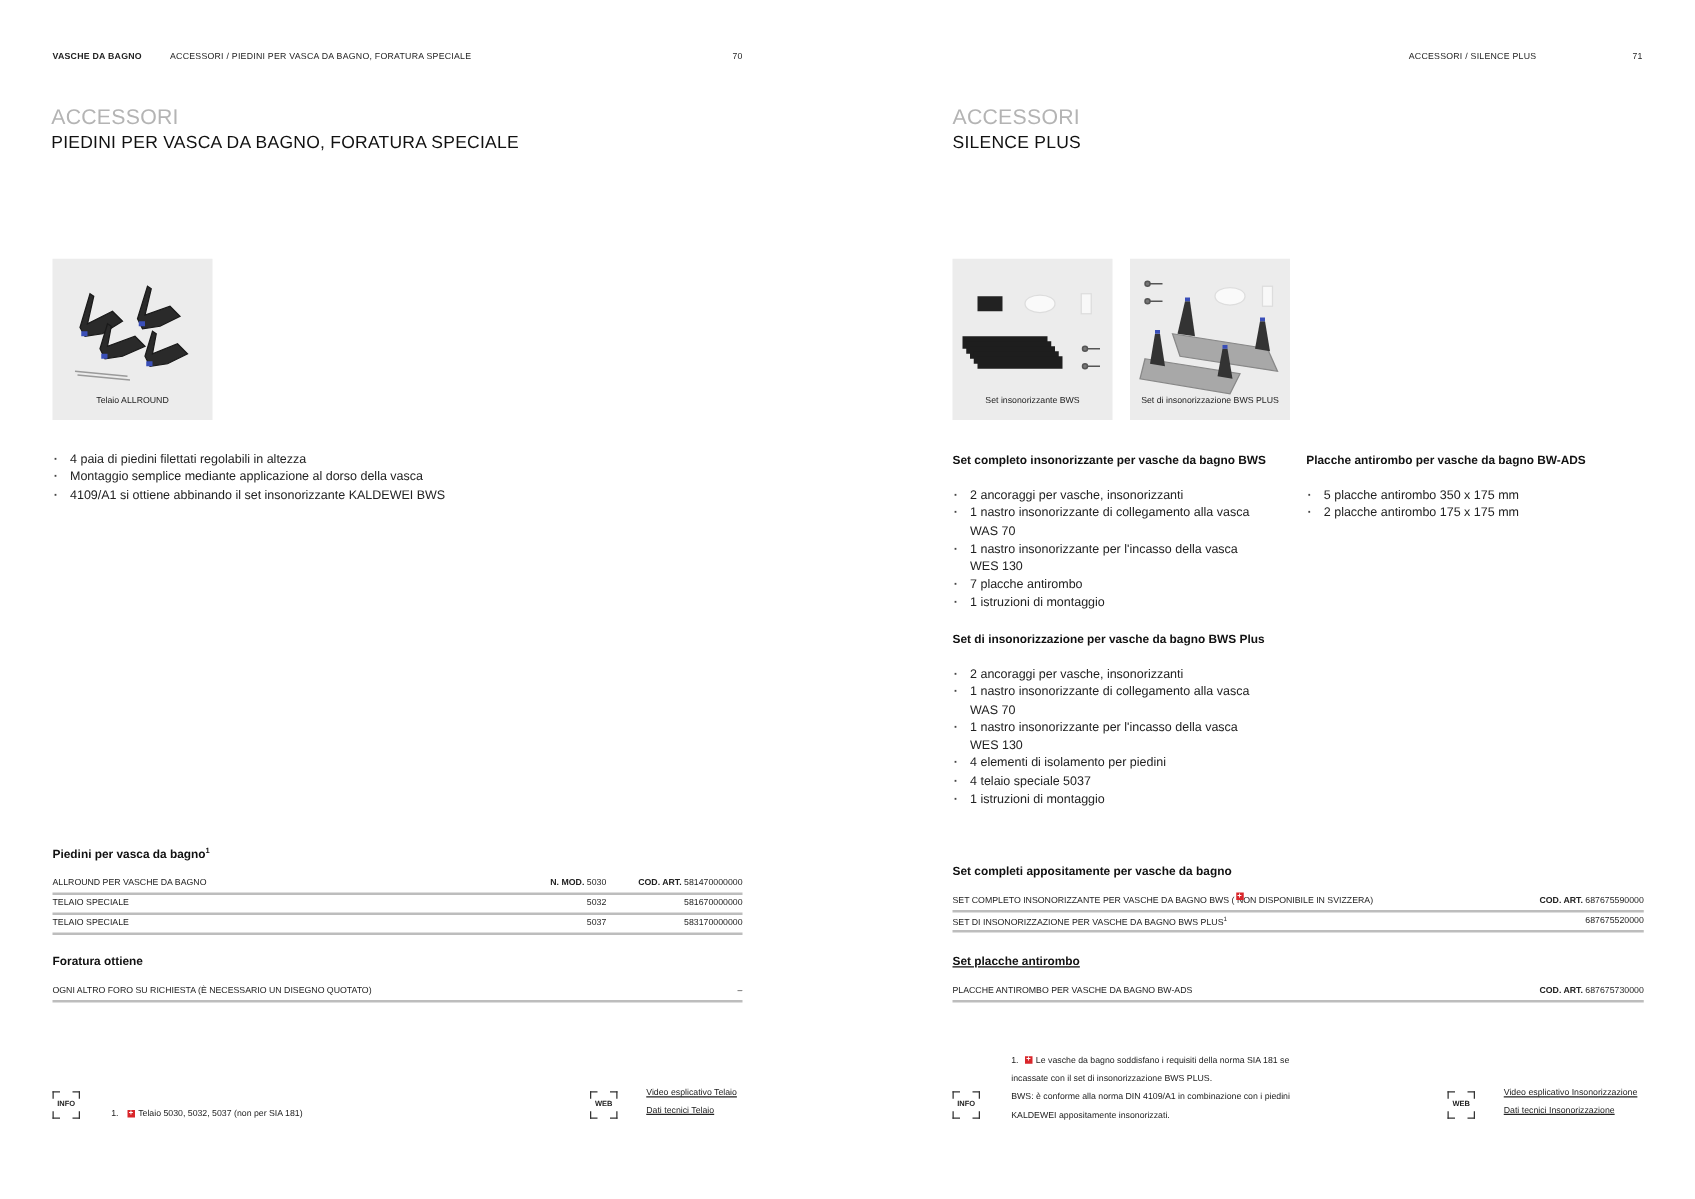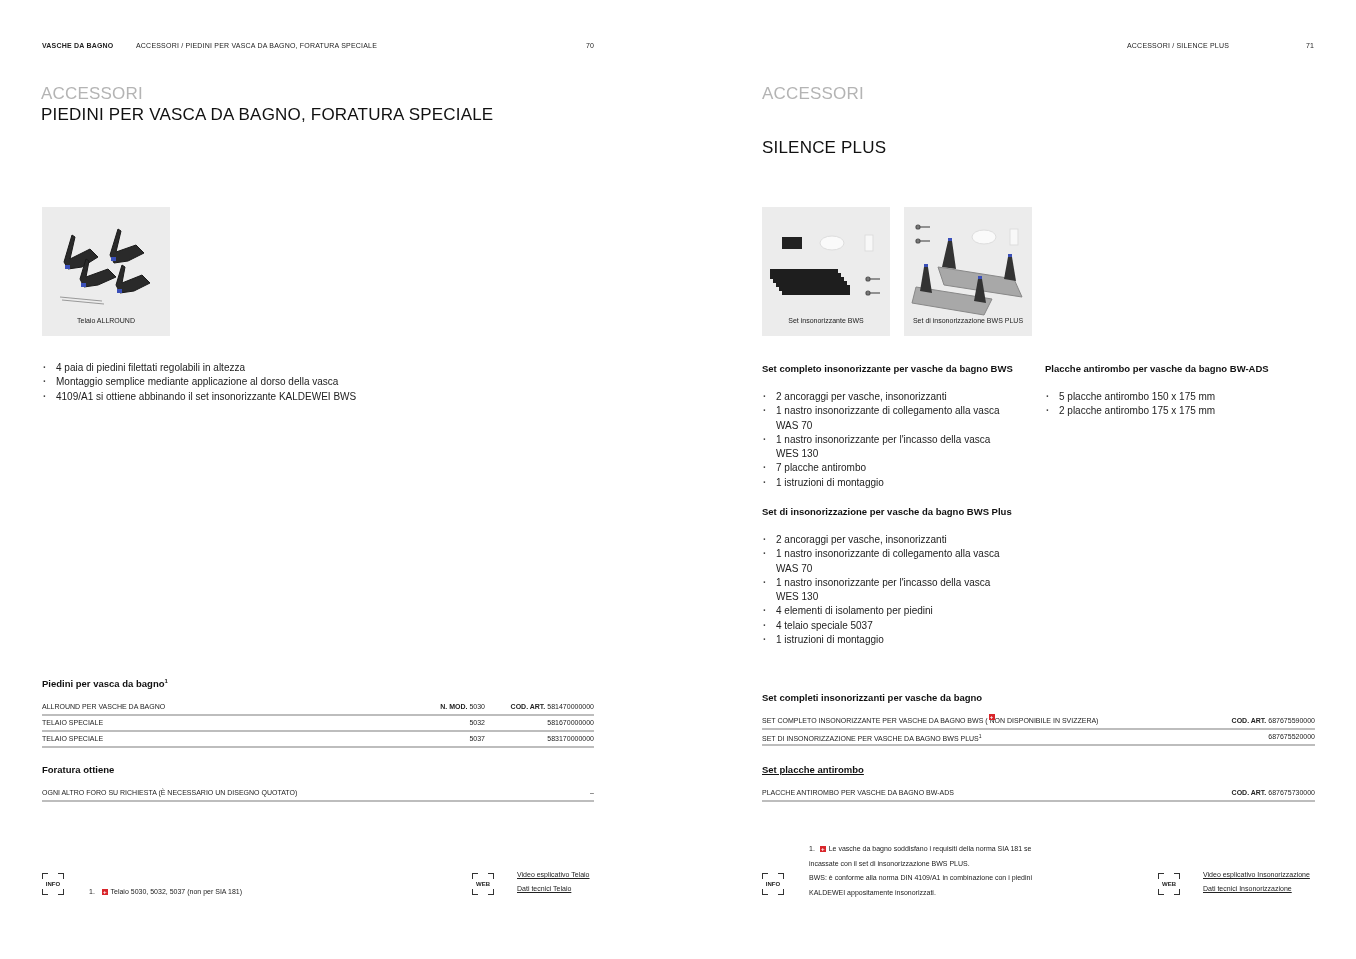--- a/index.html
+++ b/index.html
@@ -3,21 +3,21 @@
 <meta charset="utf-8">
 <style>
   html,body{margin:0;padding:0;background:#ffffff;}
   body{width:1356px;height:959px;position:relative;overflow:hidden;font-family:"Liberation Sans",sans-serif;color:#1a1a1a;}
   .page{position:absolute;top:0;height:720px;}
   .page.left{left:0;width:678px;}
   .page.right{left:678px;width:678px;}
   .hdr{position:absolute;top:42px;font-size:7px;letter-spacing:0.2px;color:#222;text-transform:uppercase;}
   .hdr.bold{font-weight:bold;}
   .eyebrow{position:absolute;font-size:17px;color:#b4b4b4;letter-spacing:0.2px;}
-  .title{position:absolute;font-size:17px;color:#111;letter-spacing:0.2px;text-align:center;}
+  .title{position:absolute;font-size:14px;color:#111;letter-spacing:0.2px;text-align:center;}
   .photo{position:absolute;background:#ececec;top:207px;height:129px;}
   .photo .cap{position:absolute;left:0;right:0;bottom:12px;text-align:center;font-size:7px;color:#222;}
   .photo svg{position:absolute;left:0;top:0;}
   ul.bullets{position:absolute;margin:0;padding:0;list-style:none;font-size:10px;line-height:14.3px;color:#222;}
   ul.bullets li{position:relative;padding-left:14px;}
   ul.bullets li::before{content:"·";position:absolute;left:1px;top:0;font-weight:bold;color:#444;}
   .subhead{position:absolute;font-size:9.5px;font-weight:bold;color:#111;}
   .tbl{position:absolute;font-size:7px;color:#222;text-transform:uppercase;}
   .tbl .row{position:relative;height:14px;line-height:13px;border-bottom:2px solid #bdbdbd;}
   .tbl .row span{position:absolute;top:0;white-space:nowrap;}
@@ -122,21 +122,21 @@
   </div>
   <a class="link" style="left:517px;top:871px;">Video esplicativo Telaio</a>
   <a class="link" style="left:517px;top:885px;">Dati tecnici Telaio</a>
 </div>
 
 <div class="page right">
   <div class="hdr" style="left:449px;">ACCESSORI / SILENCE PLUS</div>
   <div class="hdr" style="left:628px;">71</div>
 
   <div class="eyebrow" style="left:84px;top:84px;">ACCESSORI</div>
-  <div class="title" style="left:84px;top:105px;margin-top:33px;">SILENCE PLUS</div>
+  <div class="title" style="left:84px;top:105px;">SILENCE PLUS</div>
 
   <div class="photo" style="left:84px;width:128px;">
     <svg width="128" height="129">
       <rect x="20" y="30" width="20" height="12" fill="#222"></rect>
       <g fill="#1e1e1e">
         <rect x="8" y="62" width="68" height="10"></rect>
         <rect x="11" y="66" width="68" height="10"></rect>
         <rect x="14" y="70" width="68" height="10"></rect>
         <rect x="17" y="74" width="68" height="10"></rect>
         <rect x="20" y="78" width="68" height="10"></rect>
@@ -187,35 +187,35 @@
   <ul class="bullets" style="left:84px;top:390px;width:240px;">
     <li>2 ancoraggi per vasche, insonorizzanti</li>
     <li>1 nastro insonorizzante di collegamento alla vasca WAS 70</li>
     <li>1 nastro insonorizzante per l'incasso della vasca WES 130</li>
     <li>7 placche antirombo</li>
     <li>1 istruzioni di montaggio</li>
   </ul>
 
   <div class="subhead" style="left:367px;top:363px;">Placche antirombo per vasche da bagno BW-ADS</div>
   <ul class="bullets" style="left:367px;top:390px;width:260px;">
-    <li>5 placche antirombo 150 x 175 mm</li>
+    <li>5 placche antirombo 350 x 175 mm</li>
     <li>2 placche antirombo 175 x 175 mm</li>
   </ul>
 
   <div class="subhead" style="left:84px;top:506px;">Set di insonorizzazione per vasche da bagno BWS Plus</div>
   <ul class="bullets" style="left:84px;top:533px;width:240px;">
     <li>2 ancoraggi per vasche, insonorizzanti</li>
     <li>1 nastro insonorizzante di collegamento alla vasca WAS 70</li>
     <li>1 nastro insonorizzante per l'incasso della vasca WES 130</li>
     <li>4 elementi di isolamento per piedini</li>
     <li>4 telaio speciale 5037</li>
     <li>1 istruzioni di montaggio</li>
   </ul>
 
-  <div class="subhead" style="left:84px;top:692px;">Set completi insonorizzanti per vasche da bagno</div>
+  <div class="subhead" style="left:84px;top:692px;">Set completi appositamente per vasche da bagno</div>
   <div class="tbl" style="left:84px;top:714px;width:553px;">
     <div class="row">
       <span class="c1"><span style="position:static">SET COMPLETO INSONORIZZANTE PER VASCHE DA BAGNO BWS (</span><span class="ch">+</span> <span style="position:static">NON DISPONIBILE IN SVIZZERA)</span></span>
       <span style="right:0;"><b class="lbl">COD. ART.</b> <span style="position:static">687675590000</span></span>
     </div>
     <div class="row">
       <span class="c1"><span style="position:static">SET DI INSONORIZZAZIONE PER VASCHE DA BAGNO BWS PLUS</span><sup style="font-size:5px;">1</sup></span>
       <span style="right:0;">687675520000</span>
     </div>
   </div>

